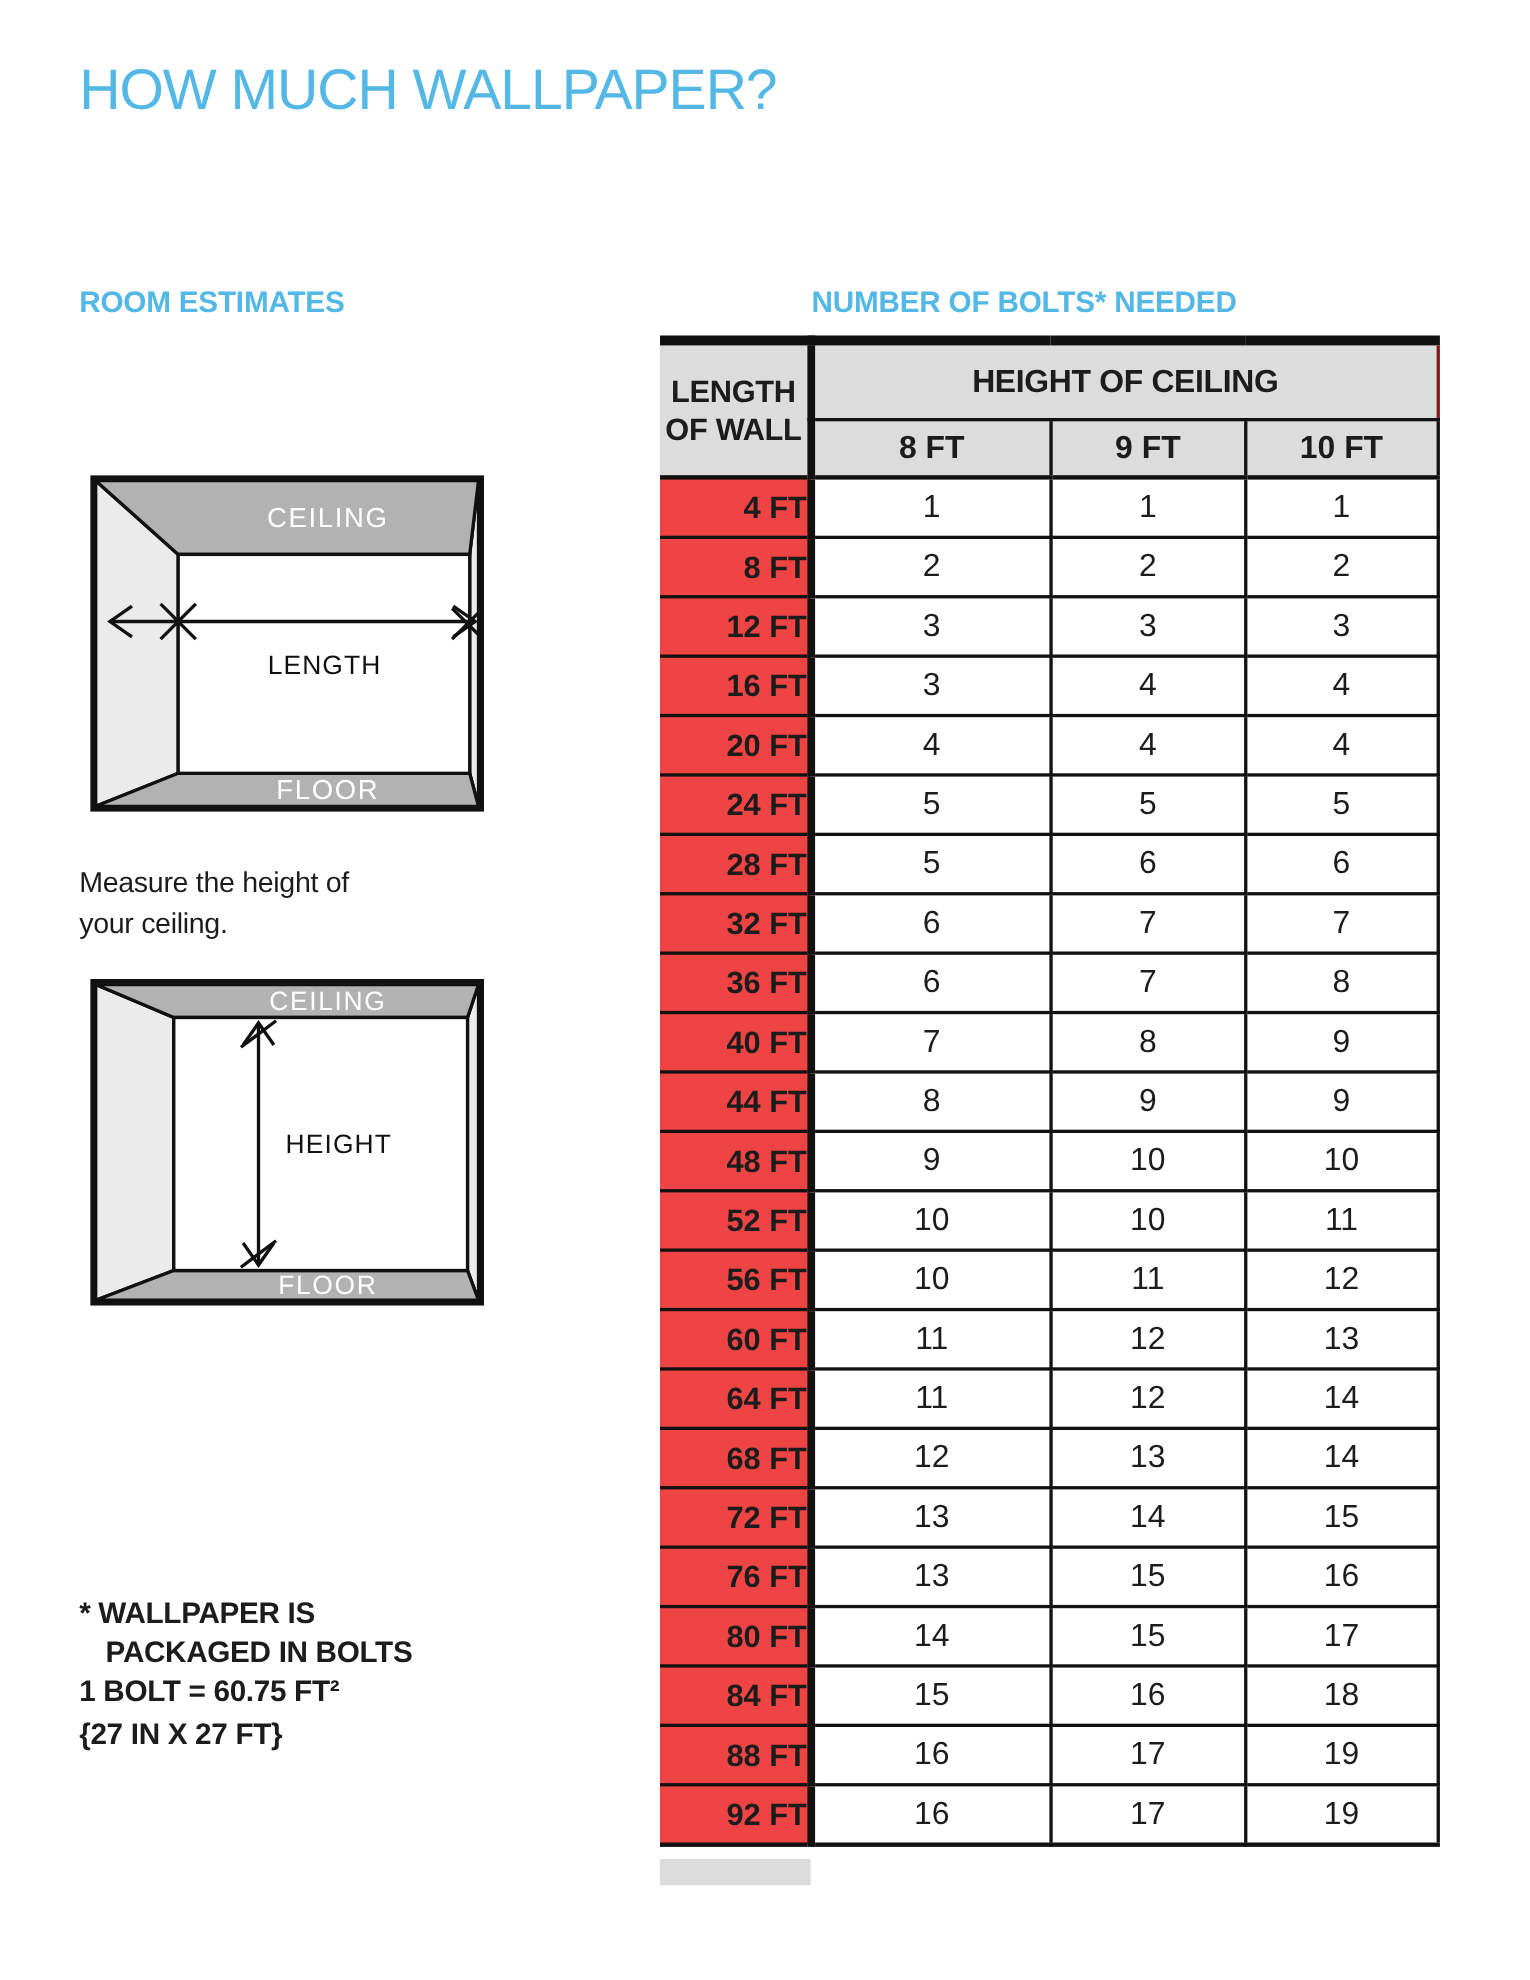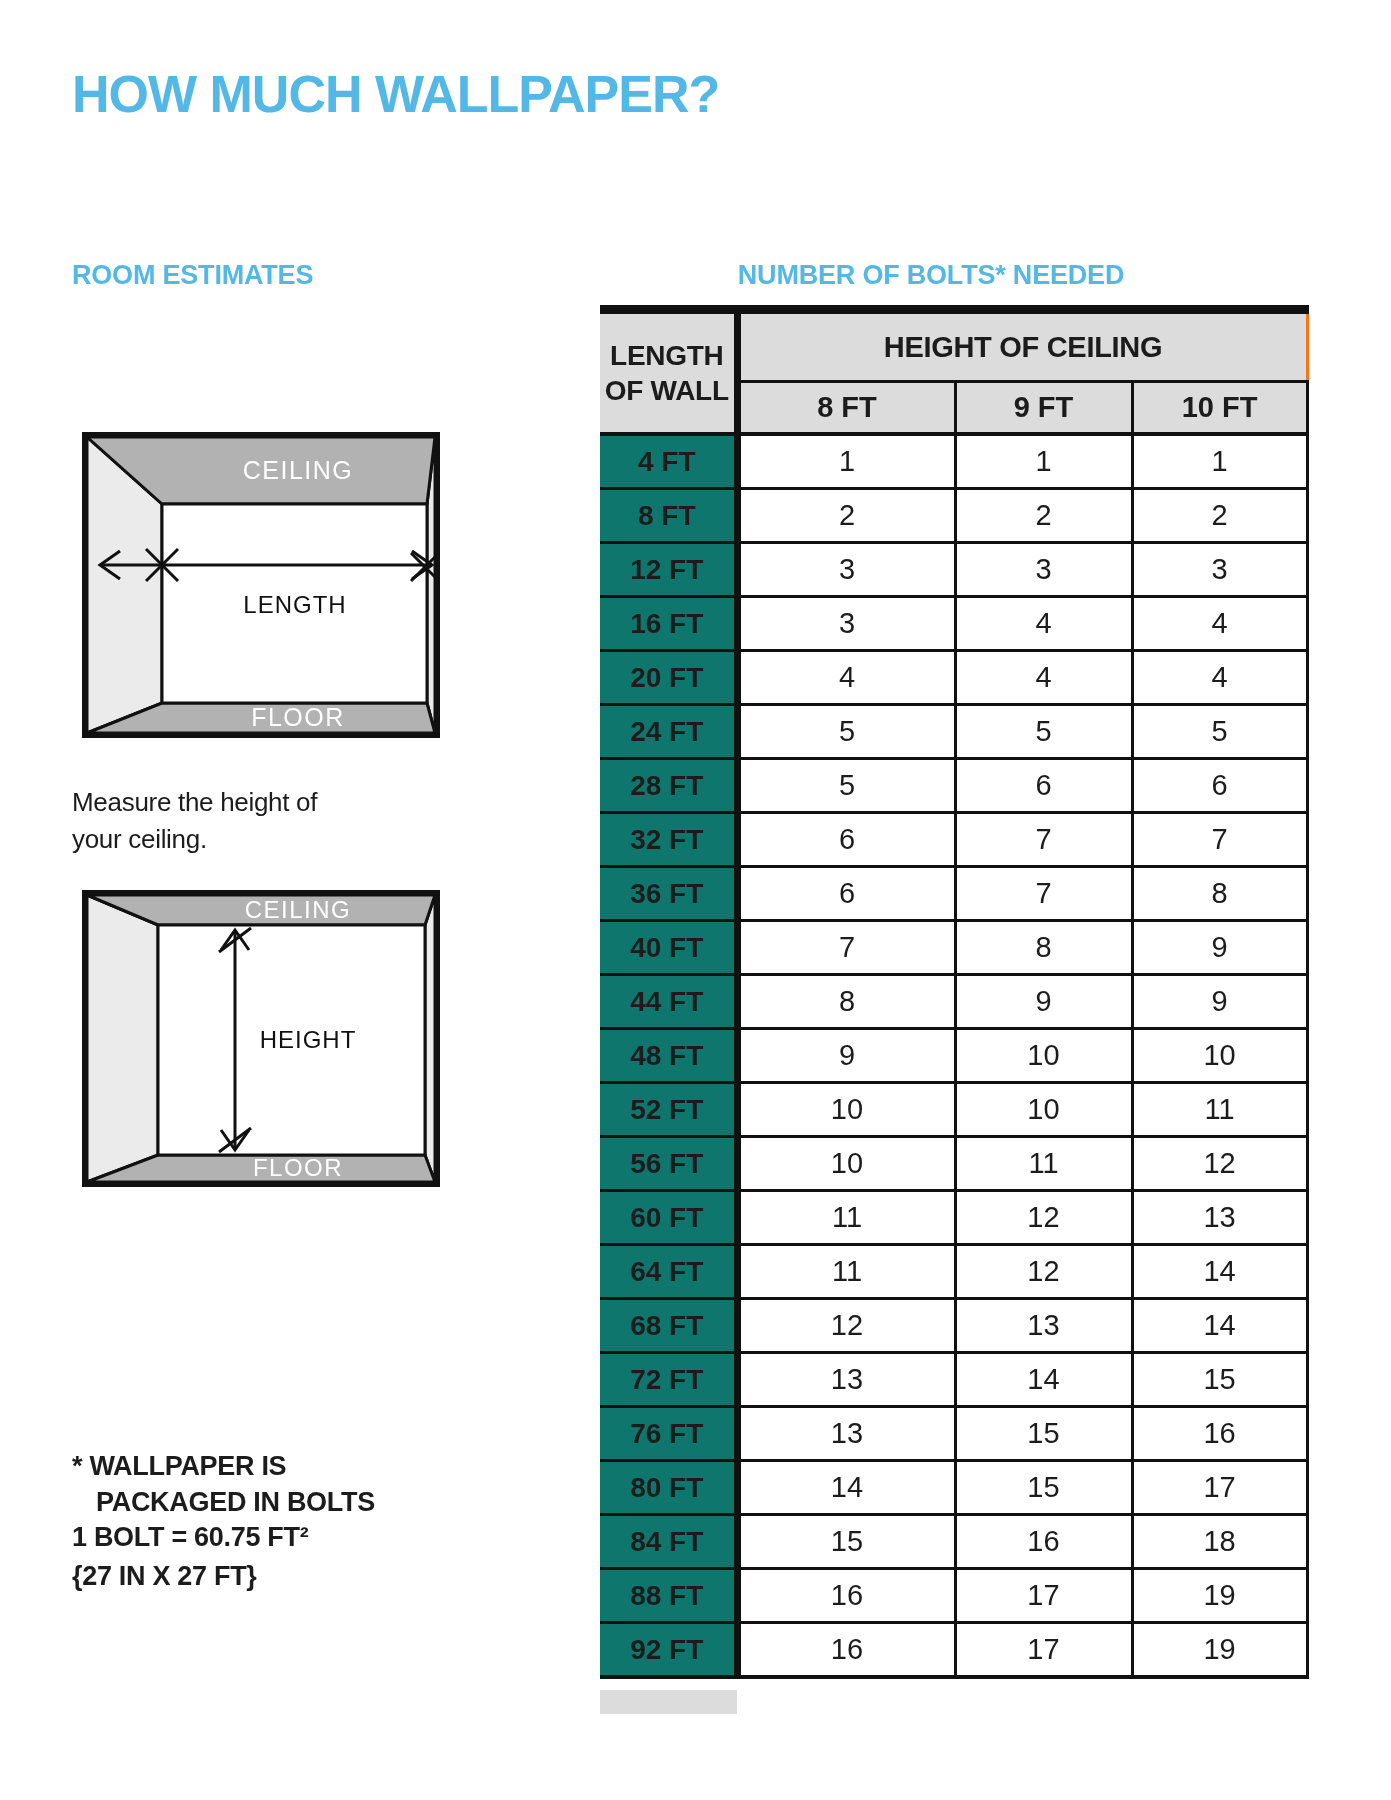--- a/index.html
+++ b/index.html
@@ -1,19 +1,19 @@
 <!DOCTYPE html>
 <html><head>
 <meta charset="utf-8">
 <style>
   html,body{margin:0;padding:0;background:#fff;}
   .page{position:relative;width:1391px;height:1800px;background:#ffffff;
         font-family:"Liberation Sans",sans-serif;color:#1c1c1c;overflow:hidden;}
 
-  .page-title{position:absolute;left:72px;top:64px;font-size:52px;font-weight:bold;
+  .page-title{position:absolute;left:72px;top:52px;font-size:52px;font-weight:normal;
               letter-spacing:-1px;color:#54b8e6;margin:0;}
 
   .section-heading{position:absolute;font-size:27px;font-weight:bold;color:#54b8e6;
                    letter-spacing:-0.2px;margin:0;}
   .heading-left{left:72px;top:260px;}
   .heading-right{left:576px;top:260px;width:710px;text-align:center;}
 
   .body-text{position:absolute;left:72px;font-size:26px;line-height:37px;
              letter-spacing:-0.3px;white-space:pre-line;margin:0;color:#1c1c1c;}
   .para-length{top:312px;}
@@ -32,26 +32,26 @@
   .diagram text{font-family:"Liberation Sans",sans-serif;}
 
   
   .bolts-table{position:absolute;left:600px;top:305px;border-collapse:collapse;
                table-layout:fixed;width:707px;
                border-top:9px solid #111;border-bottom:4px solid #111;}
   .bolts-table th,.bolts-table td{text-align:center;vertical-align:middle;padding:0;}
   .bolts-table th{background:#dcdcdc;font-weight:bold;}
   th.corner-cell{border-right:7px solid #111;border-bottom:4px solid #111;
                  font-size:28px;line-height:35px;white-space:pre-line;letter-spacing:-0.3px;}
-  th.hoc-cell{border-bottom:3px solid #111;border-right:3px solid #f97316;
+  th.hoc-cell{border-bottom:3px solid #111;border-right:3px solid #7f1d1d;
               height:66px;font-size:29px;letter-spacing:-0.3px;}
   th.ft-cell{border-bottom:4px solid #111;border-right:3px solid #111;
              height:49px;font-size:29px;}
-  .bolts-table tbody th.rowlabel{background:#0f766e;border-right:7px solid #111;
-             border-top:3px solid #111;border-bottom:3px solid #111;font-size:28px;}
+  .bolts-table tbody th.rowlabel{background:#ef4444;border-right:7px solid #111;
+             border-top:3px solid #111;border-bottom:3px solid #111;font-size:28px;text-align:right;}
   .bolts-table tbody td{background:#fff;border:3px solid #111;border-left:none;
              height:51px;font-size:29px;}
   .gray-stub{position:absolute;left:600px;top:1690px;width:137px;height:24px;background:#dcdcdc;}
 </style>
 </head>
 <body>
 
 <div class="page">
 
   <h1 class="page-title">HOW MUCH WALLPAPER?</h1>

